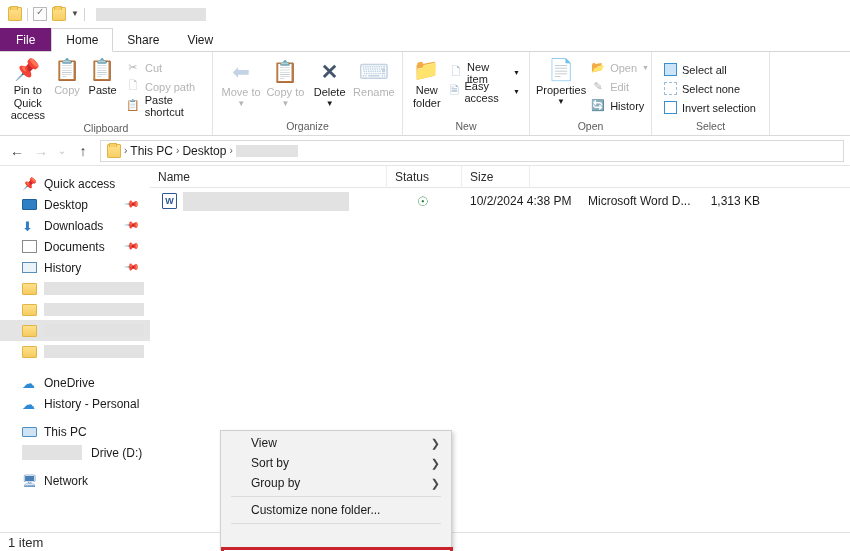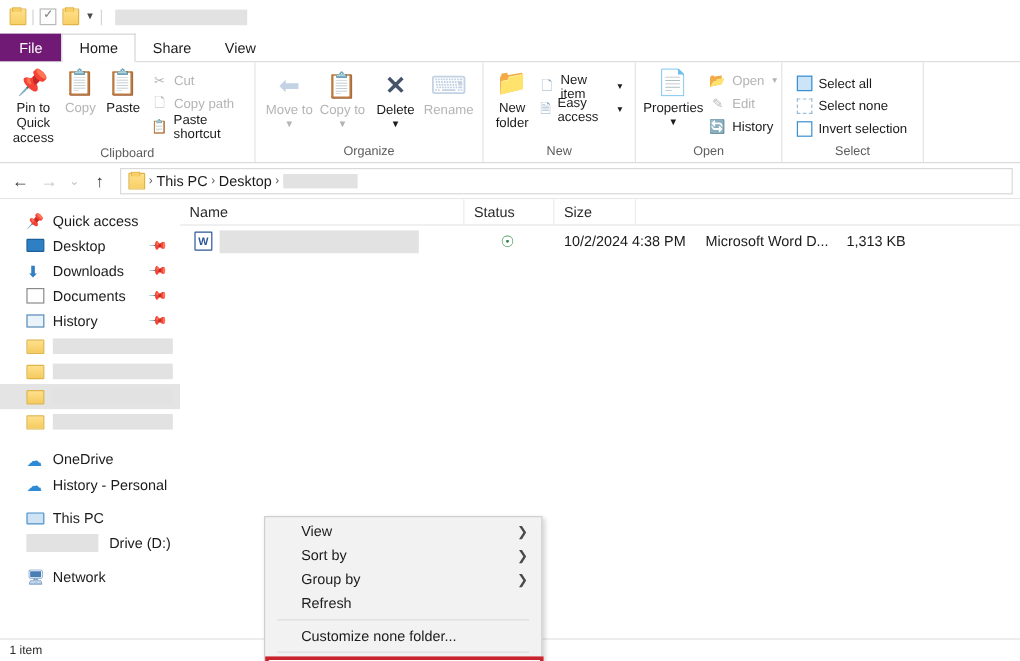--- a/index.html
+++ b/index.html
@@ -93,21 +93,21 @@
     background:#f2f2f2; border:1px solid #cfcfcf;
     box-shadow:2px 2px 4px rgba(0,0,0,.18);
     padding:2px 0; z-index:40;
   }
   .mi { height:20px; display:flex; align-items:center; font-size:12px; color:#1b1b1b; padding-left:30px; position:relative; }
   .mi .arrow { position:absolute; right:11px; font-size:11px; color:#4a4a4a; }
   .msep { height:1px; background:#dcdcdc; margin:3px 10px; }
   #paste-hl { position:absolute; left:0; top:116px; width:232px; height:24px; border:3px solid #c9232d; background:#fff; z-index:45; }
 
   
-  #statusbar { position:absolute; left:0; bottom:0; width:850px; height:19px; border-top:1px solid #e2e2e2; background:#fff; display:flex; align-items:center; padding-left:8px; font-size:10px; color:#2b2b2b; }
+  #statusbar { position:absolute; left:0; bottom:0; width:850px; height:19px; border-top:1px solid #e2e2e2; background:#fff; display:flex; align-items:center; padding-left:8px; font-size:13px; color:#2b2b2b; }
 </style>
 </head>
 <body>
 
 <div id="titlebar">
   <span class="qat-ico folder-ico"></span>
   <span class="qat-sep"></span>
   <span class="qat-ico page-ico"></span>
   <span class="qat-ico folder-ico"></span>
   <span class="qat-chev">▼</span>
@@ -357,40 +357,37 @@
     <div id="filerow">
       <div style="width:237px;display:flex;align-items:center;gap:6px">
         <span class="wordico"></span>
         <span class="redact" style="width:166px;height:19px"></span>
       </div>
       <div class="cell" style="width:75px;padding-left:30px">
         <span class="okcheck">☉</span>
       </div>
       <div class="cell" style="width:118px">10/2/2024 4:38 PM</div>
       <div class="cell" style="width:120px">Microsoft Word D...</div>
-      <div class="cell" style="width:68px;text-align:center;padding-right:8px;padding-left:0">1,313 KB</div>
+      <div class="cell" style="width:68px;text-align:right;padding-right:8px;padding-left:0">1,313 KB</div>
     </div>
   </div>
 
   <div id="ctxmenu">
     <div class="mi">
       <span>View</span>
       <span class="arrow">❯</span>
     </div>
     <div class="mi">
       <span>Sort by</span>
       <span class="arrow">❯</span>
     </div>
     <div class="mi">
       <span>Group by</span>
       <span class="arrow">❯</span>
     </div>
-    <div class="mi">
-      <span>Refresh</span>
-    </div>
     <div class="msep"></div>
     <div class="mi">
       <span>Customize none folder...</span>
     </div>
     <div class="msep"></div>
     <div class="mi">
       <span style="visibility:hidden">Paste</span>
     </div>
 
     <div id="paste-hl">

